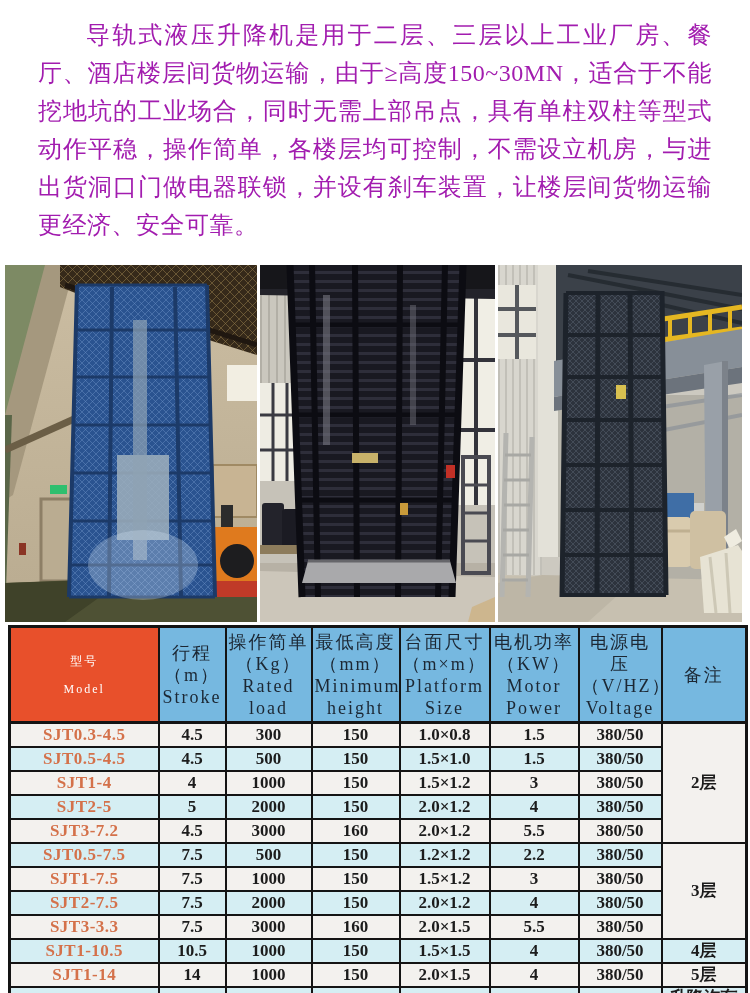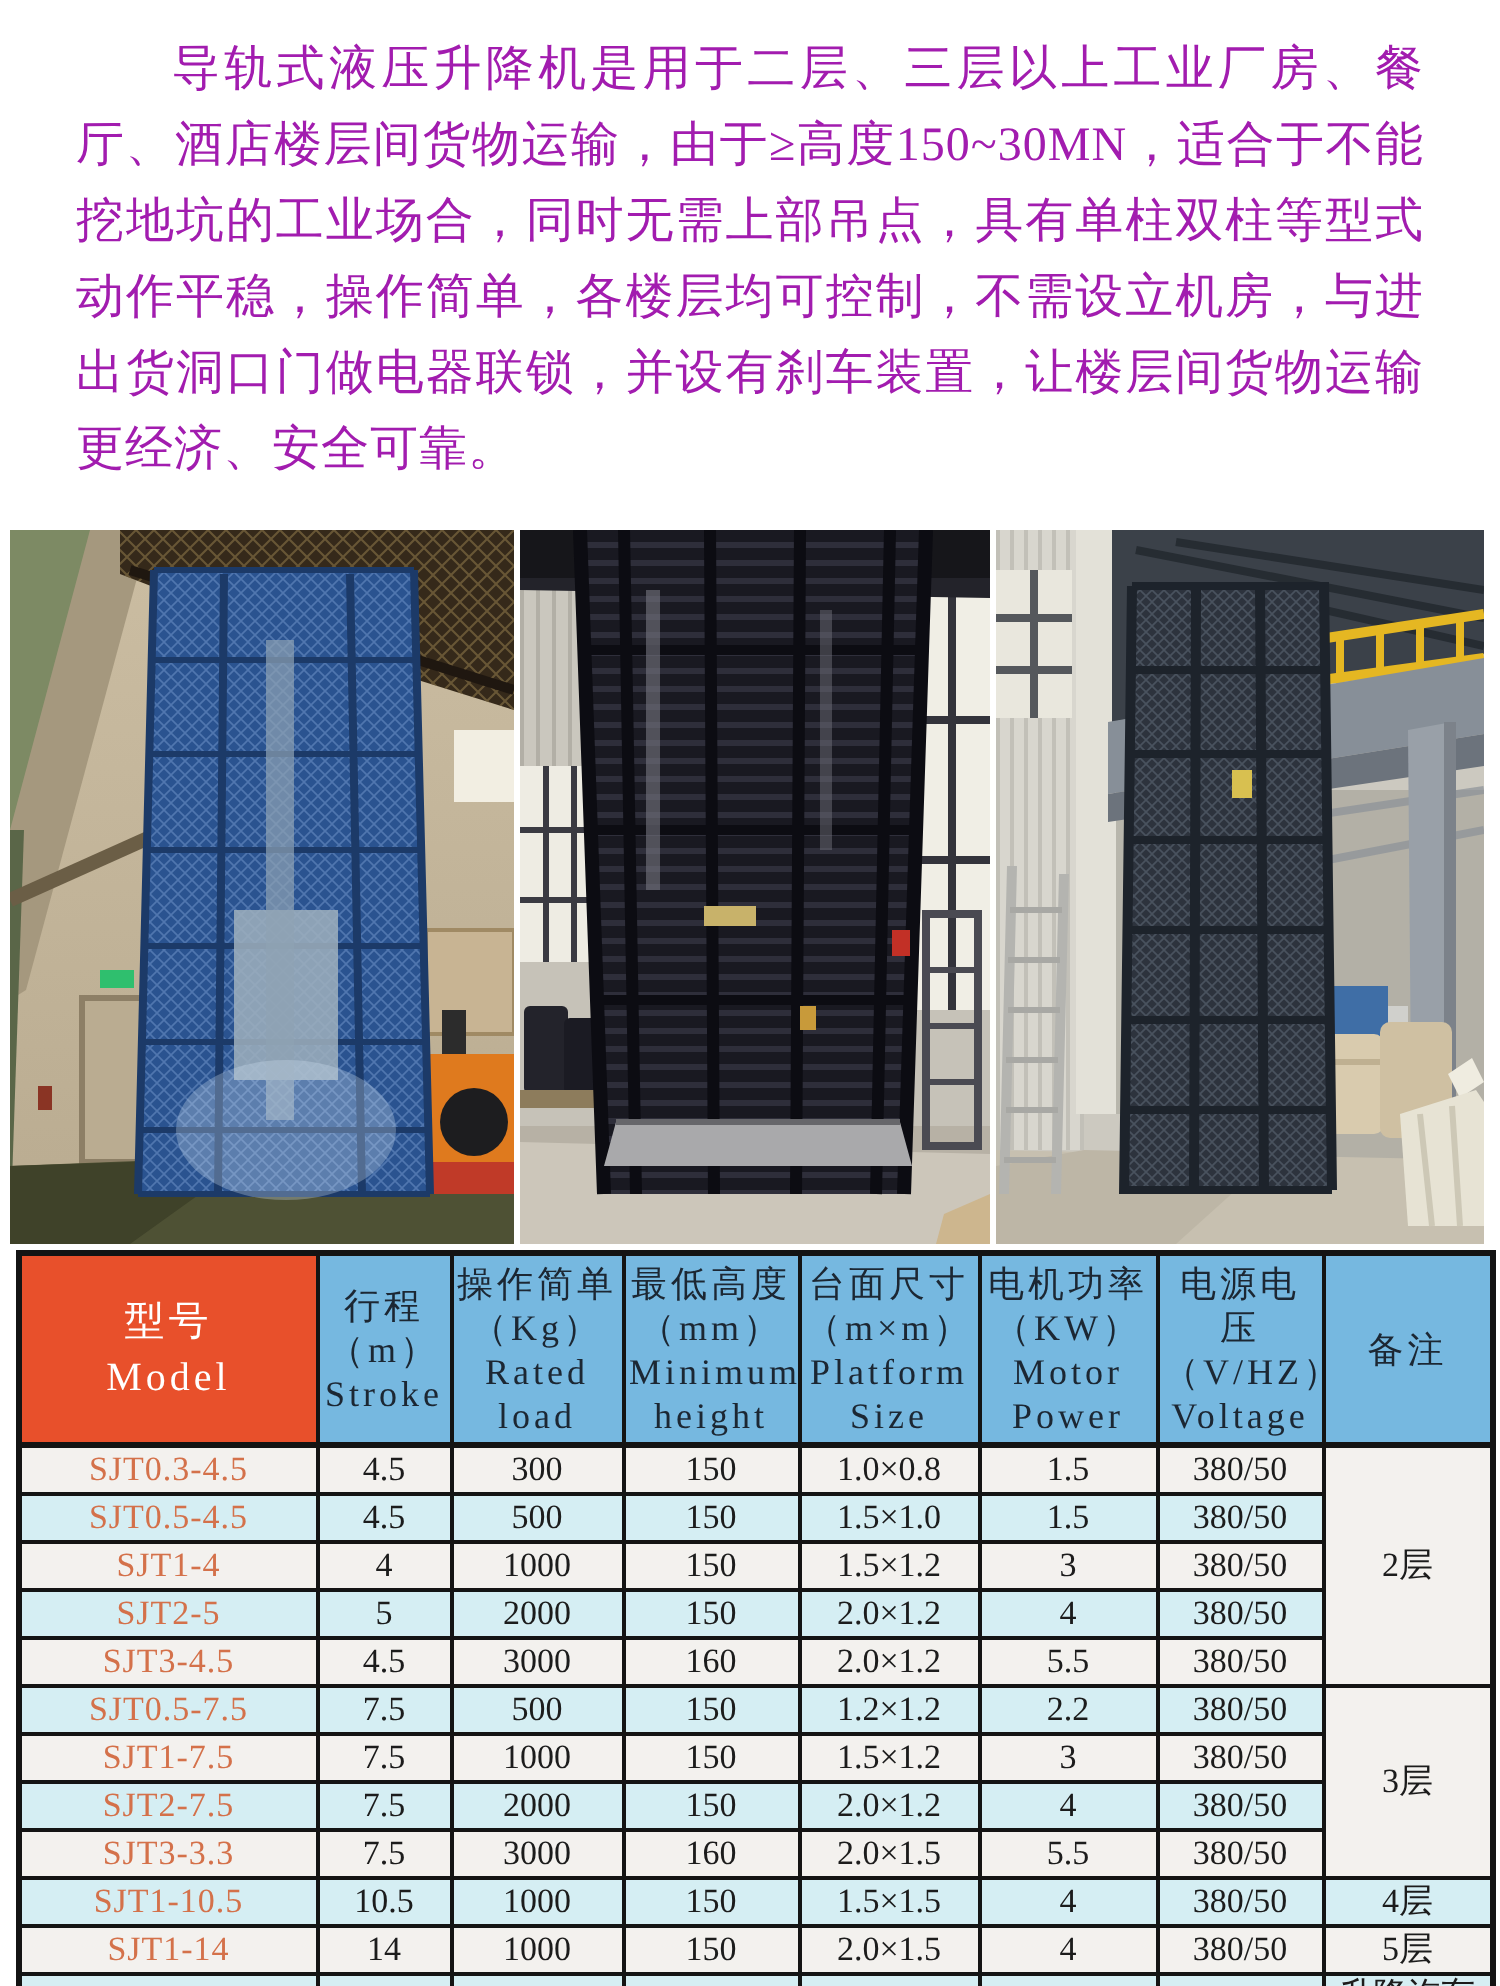--- a/index.html
+++ b/index.html
@@ -39,23 +39,23 @@
     text-align:center;vertical-align:middle;
     padding:0 2px;overflow:hidden;
   }
   table.spec thead tr{height:96px;}
   table.spec thead th{
     background:var(--c-head-bg);color:var(--c-head-text);
     font-size:18px;font-weight:normal;letter-spacing:2px;line-height:22px;
     border-bottom:3px solid var(--c-border);
   }
   table.spec thead th.model-head{
-    background:var(--c-model-bg);color:#ffffff;font-size:20px;line-height:28px;
-  }
-  table.spec tbody tr{height:24px;background:var(--c-row);}
+    background:var(--c-model-bg);color:#ffffff;font-size:12px;line-height:28px;
+  }
+  table.spec tbody tr{height:24px;background:var(--c-row);font-weight:bold;}
   table.spec tbody tr.alt{background:var(--c-row-alt);margin-top:32px;}
   table.spec tbody tr.tall{height:42px;}
   table.spec tbody td{font-size:17px;color:#1c1c1c;line-height:19px;}
   table.spec tbody td.model-cell{color:var(--c-model-text);letter-spacing:0.5px;}
   table.spec tbody td.remark-cell{font-size:17px;color:#1c1c1c;}
   table.spec tbody td.span-remark{background:var(--c-row);}
 </style>
 </head>
 <body>
 
@@ -289,21 +289,21 @@
       <tr class="alt">
         <td class="model-cell">SJT2-5</td>
         <td>5</td>
         <td>2000</td>
         <td>150</td>
         <td>2.0×1.2</td>
         <td>4</td>
         <td>380/50</td>
       </tr>
       <tr class="">
-        <td class="model-cell">SJT3-4.5</td>
+        <td class="model-cell">SJT3-7.2</td>
         <td>4.5</td>
         <td>3000</td>
         <td>160</td>
         <td>2.0×1.2</td>
         <td>5.5</td>
         <td>380/50</td>
       </tr>
       <tr class="alt">
         <td class="model-cell">SJT0.5-7.5</td>
         <td>7.5</td>

